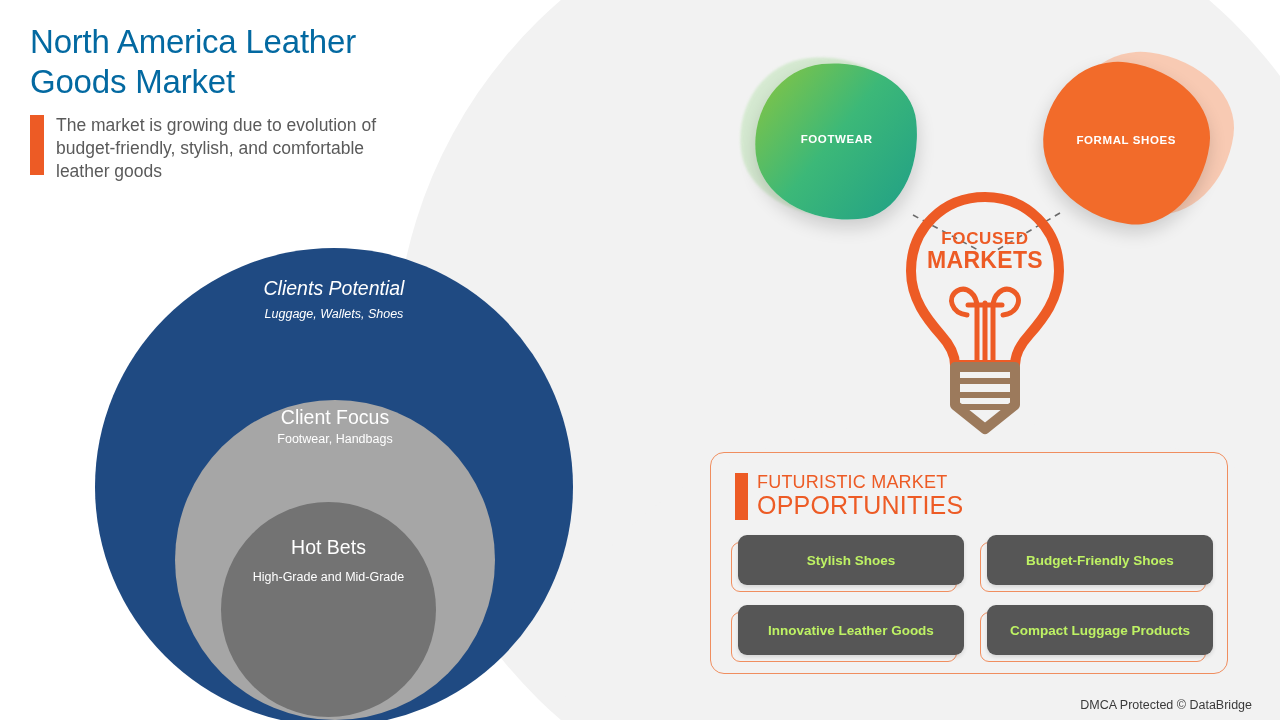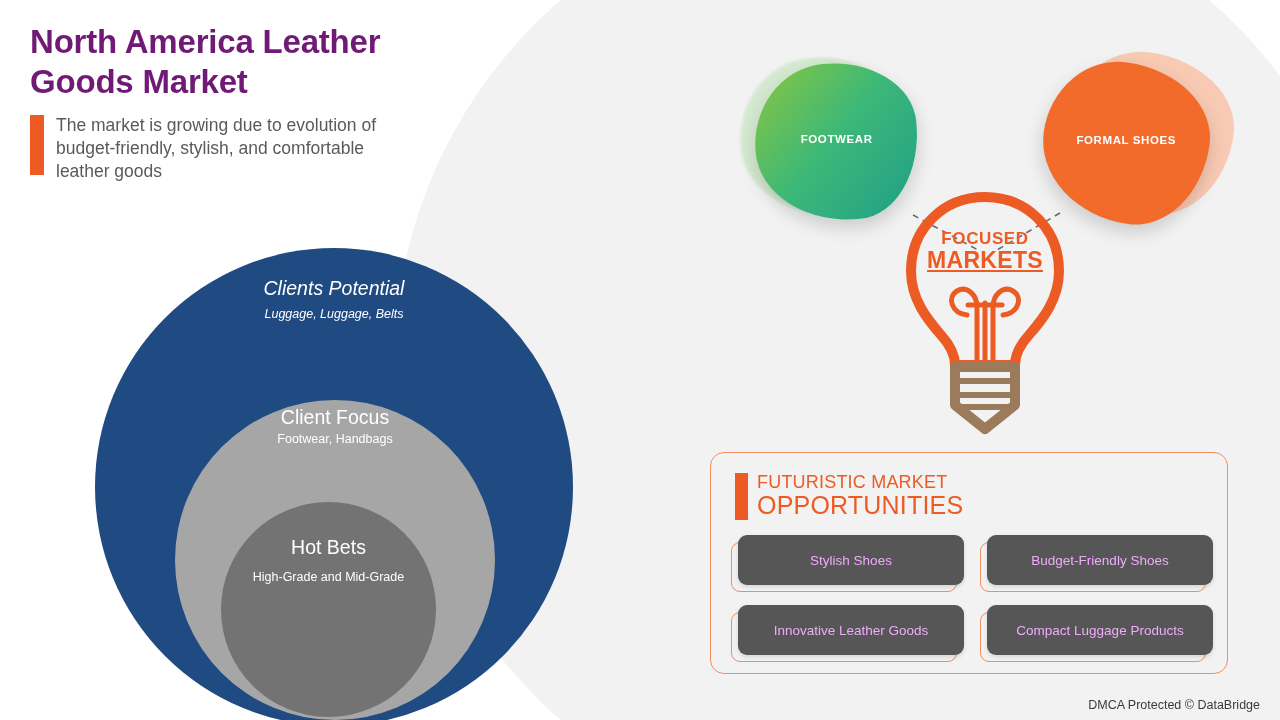--- a/index.html
+++ b/index.html
@@ -45,22 +45,22 @@
   
   .header {
     position: absolute;
     left: 30px;
     top: 22px;
     width: 520px;
     z-index: 6;
   }
   .title {
     font-size: 33px;
-    font-weight: bold;
-    color: #701a75;
+    font-weight: normal;
+    color: #0369a1;
     line-height: 1.22;
     letter-spacing: -0.2px;
     margin: 0 0 10px 0;
     white-space: pre-line;
   }
   .subtitle-row {
     display: flex;
     align-items: stretch;
   }
   .subtitle-bar {
@@ -212,21 +212,20 @@
     letter-spacing: 0.6px;
     line-height: 1.05;
     display: block;
   }
   .bulb-text .l2 {
     font-size: 23px;
     font-weight: bold;
     letter-spacing: 0.3px;
     line-height: 1.05;
     display: block;
-    text-decoration: underline;
   }
   .dash-line { position: absolute; left: 0; top: 0; }
 
   
   .panel {
     position: absolute;
     left: 710px;
     top: 452px;
     width: 518px;
     height: 222px;
@@ -287,30 +286,30 @@
     width: 226px; height: 50px;
     background: #565656;
     border-radius: 9px;
     display: flex;
     align-items: center;
     justify-content: center;
     box-sizing: border-box;
     box-shadow: 0 2px 4px rgba(0,0,0,.12);
   }
   .card span {
-    color: #f0abfc;
+    color: #bef264;
     font-size: 13.5px;
-    font-weight: normal;
+    font-weight: bold;
     text-align: center;
   }
 
   
   .footer {
     position: absolute;
-    right: 20px;
+    right: 28px;
     bottom: 8px;
     font-size: 12.5px;
     color: #3a3a3a;
     z-index: 6;
   }
 </style>
 </head>
 <body>
 
 <div id="slide">
@@ -327,21 +326,21 @@
 budget-friendly, stylish, and comfortable
 leather goods</div>
     </div>
   </div>
 
   <div class="circles">
 
     <div class="ring ring-outer">
       <div class="ring-label rl-outer">
         <p class="ring-title">Clients Potential</p>
-        <p class="ring-sub">Luggage, Luggage, Belts</p>
+        <p class="ring-sub">Luggage, Wallets, Shoes</p>
       </div>
     </div>
 
     <div class="ring ring-mid">
       <div class="ring-label rl-mid">
         <p class="ring-title">Client Focus</p>
         <p class="ring-sub">Footwear, Handbags</p>
       </div>
     </div>
 

